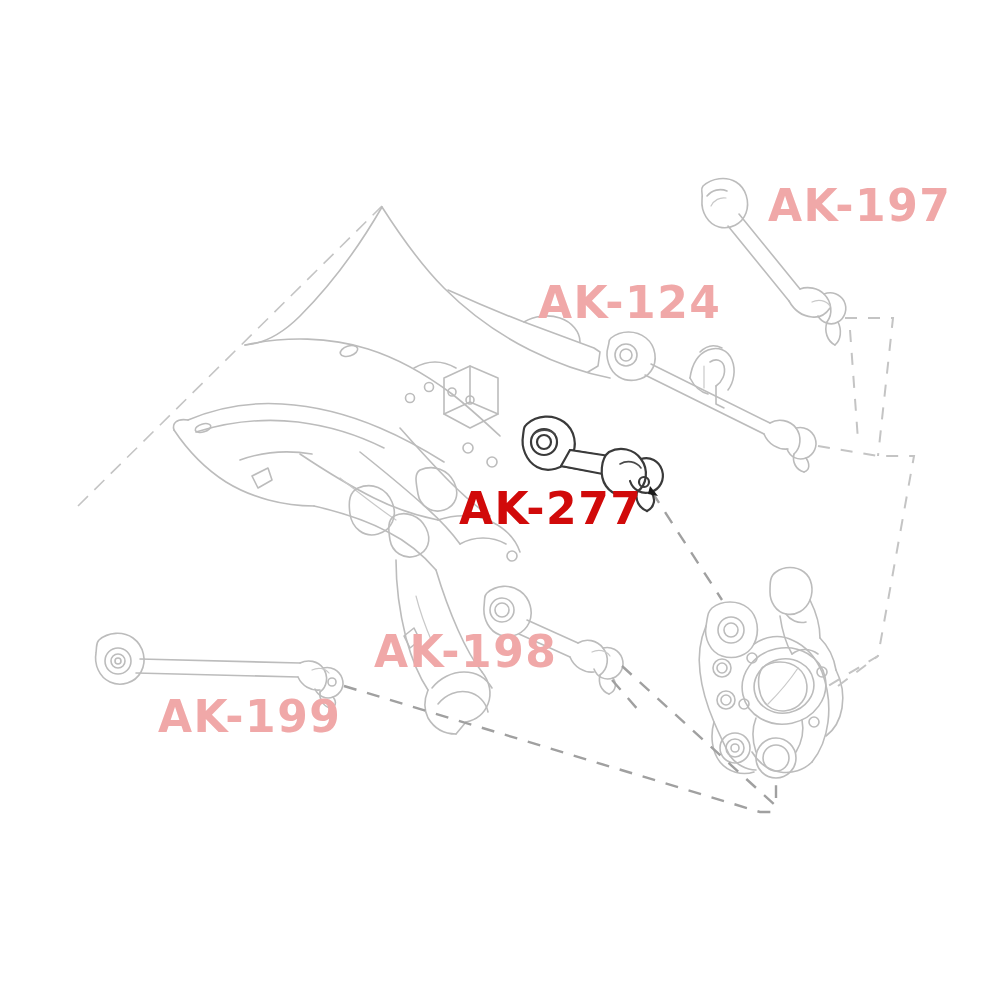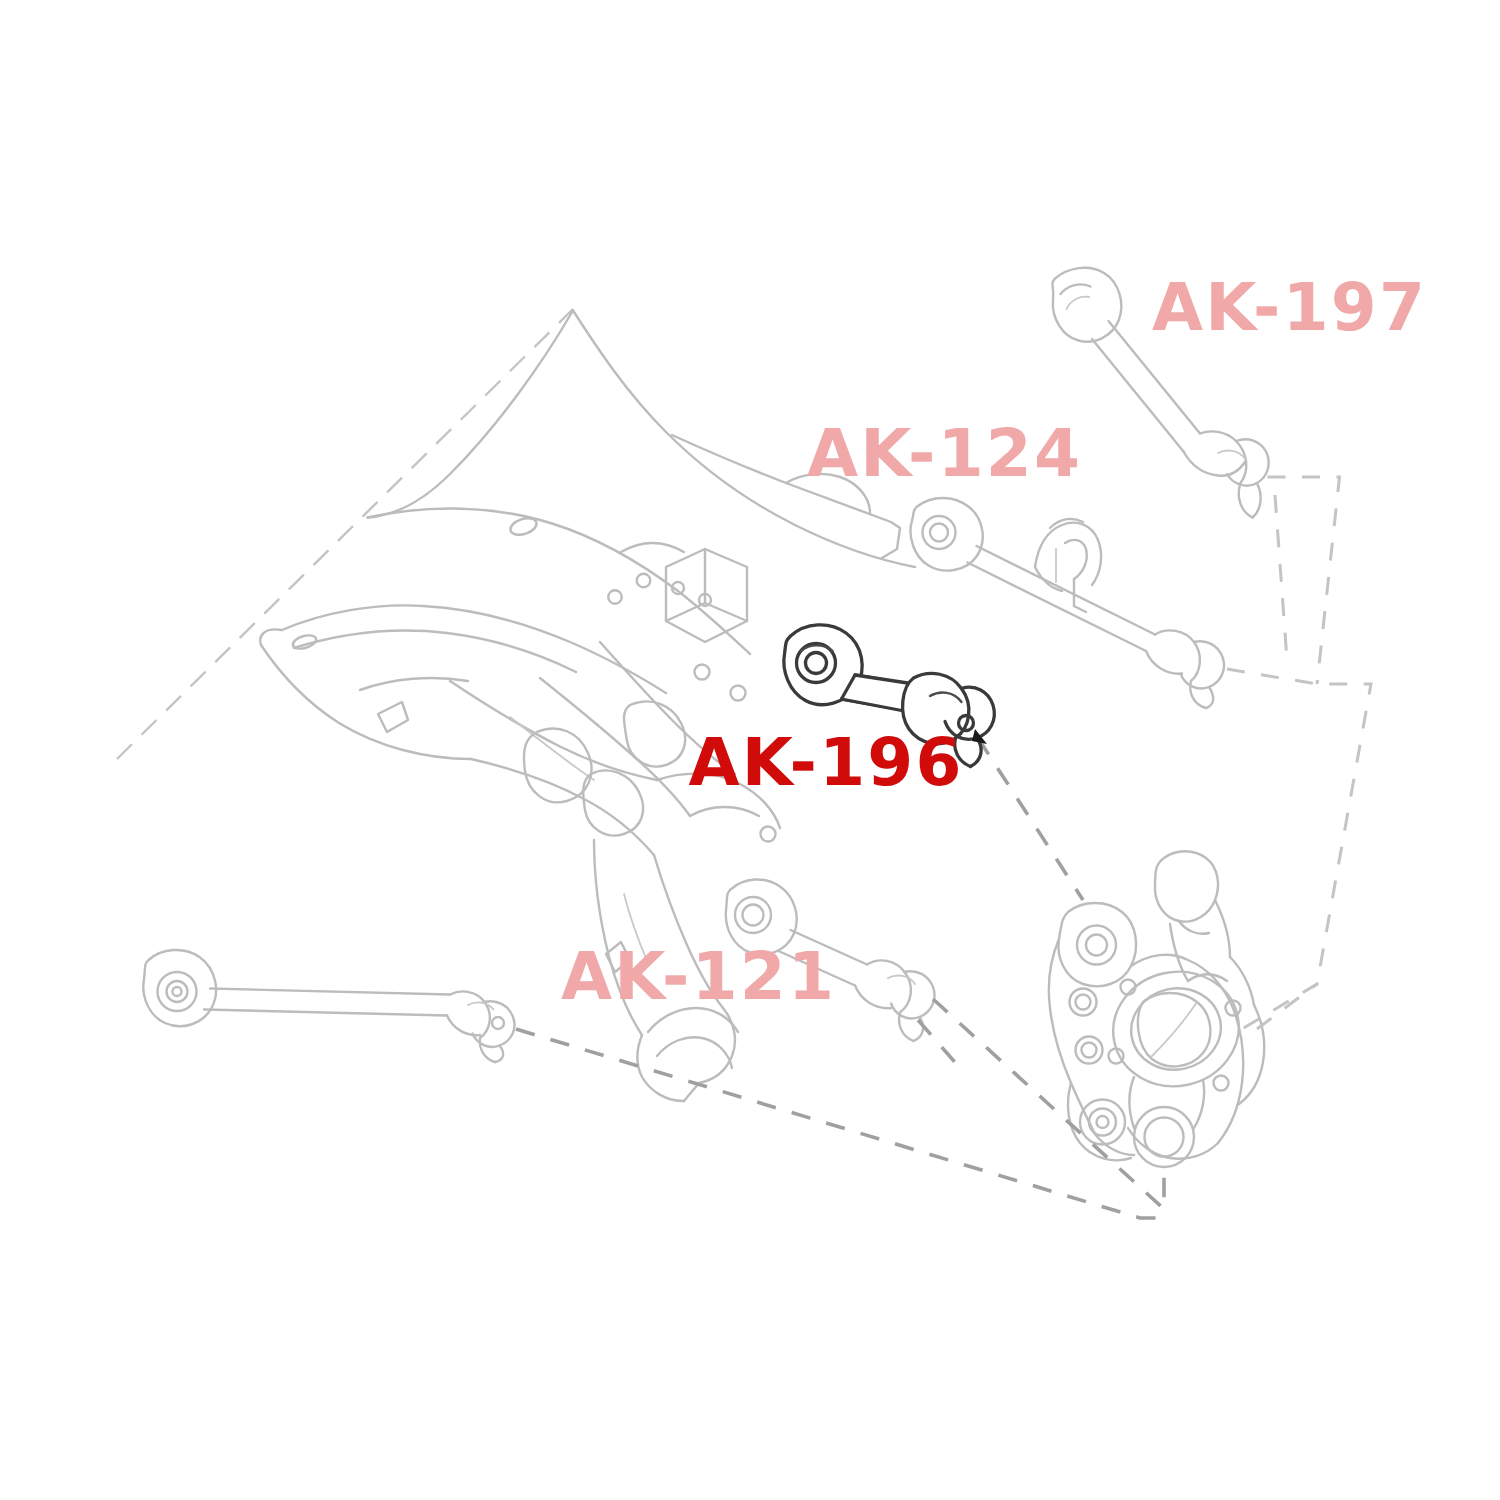--- a/index.html
+++ b/index.html
@@ -282,18 +282,19 @@
       <path class="hlt" d="M 620 464 C 627 460 636 461 641 468"></path>
 
       <path d="M 650 486 L 658 496 L 648 494 Z" fill="#1a1a1a" stroke="none"></path>
     </g>
   </svg>
 
   <div class="part-label label-dim" style="left:768px; top:184px;">AK-197</div>
 
   <div class="part-label label-dim" style="left:538px; top:281px;">AK-124</div>
 
-  <div class="part-label label-hl" style="left:459px; top:487px;">AK-196</div>
-
-  <div class="part-label label-dim" style="left:374px; top:630px;">AK-121</div>
-
+  <div class="part-label label-hl" style="left:459px; top:487px;">AK-277</div>
+
+  <div class="part-label label-dim" style="left:374px; top:630px;">AK-198</div>
+
+  <div class="part-label label-dim" style="left:158px; top:695px;">AK-199</div>
 
 </div>
 
 </body></html>

